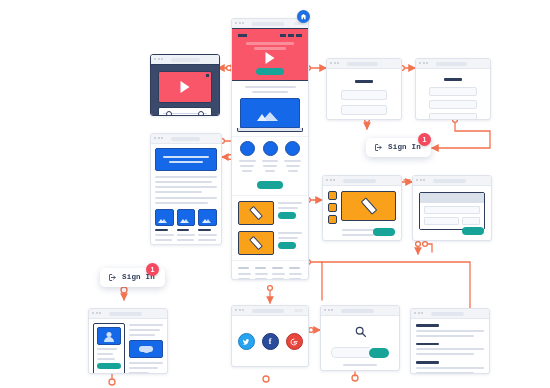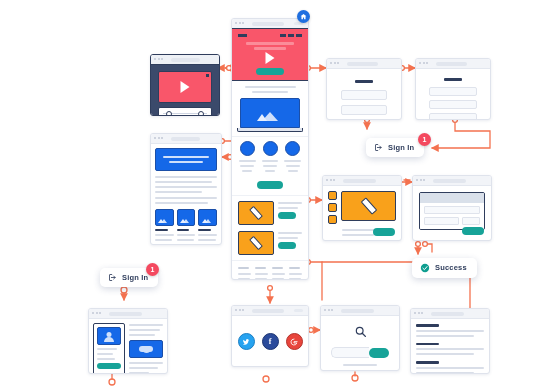--- a/index.html
+++ b/index.html
@@ -43,21 +43,21 @@
   
   .play{position:absolute;left:50%;top:50%;transform:translate(-50%,-50%);
         width:0;height:0;border-left:9px solid #fff;border-top:6px solid transparent;
         border-bottom:6px solid transparent;}
 
   
   .node{position:absolute;background:#fff;border-radius:5px;
         box-shadow:0 2px 7px rgba(40,60,110,.20);
         display:flex;align-items:center;gap:5px;padding:5px 10px 5px 8px;
         font-size:7.5px;color:#2f3d5c;font-weight:bold;letter-spacing:.2px;white-space:nowrap;}
-  .node .txt{line-height:1;}
+  .node .txt{line-height:1;font-family:Liberation Mono, monospace;}
   .badge{position:absolute;width:13px;height:13px;border-radius:50%;
          background:#f4495f;color:#fff;font-size:7px;font-weight:bold;
          display:flex;align-items:center;justify-content:center;
          box-shadow:0 1px 3px rgba(0,0,0,.18);}
   .badge.blue{background:#1f6fe0;}
 
   
   .circ{width:13px;height:13px;border-radius:50%;background:#1568e8;border:1.4px solid #1b4fa8;}
   .social{width:15px;height:15px;border-radius:50%;display:flex;align-items:center;
           justify-content:center;color:#fff;font-size:8px;font-weight:bold;}
@@ -435,27 +435,20 @@
           <div class="flex" style="gap:3px;">
             <div style="flex:2;height:6px;border:1px solid #dfe3ec;border-radius:1px;background:#f7f9fc;"></div>
             <div style="flex:1;height:6px;border:1px solid #dfe3ec;border-radius:1px;background:#f7f9fc;"></div>
           </div>
         </div>
       </div>
       <span class="btn" style="position:absolute;right:7px;bottom:6px;width:22px;"></span>
     </div>
   </div>
 
-  <div class="node" style="left:412px;top:258px;">
-    <svg width="10" height="10" viewBox="0 0 24 24">
-      <circle cx="12" cy="12" r="10" fill="#0f9e90"></circle>
-      <path d="M7 12.5 L10.5 16 L17 8.5" fill="none" stroke="#ffffff" stroke-width="2.4" stroke-linecap="round" stroke-linejoin="round"></path>
-    </svg>
-    <span class="txt">Success</span>
-  </div>
 
   <div class="node" style="left:100px;top:268px;">
     <svg width="9" height="9" viewBox="0 0 24 24">
       <path d="M10 4 H5 a1 1 0 0 0-1 1 v14 a1 1 0 0 0 1 1 h5" fill="none" stroke="#2f3d5c" stroke-width="2.2" stroke-linecap="round"></path>
       <path d="M9 12 H19 M15 8 L19 12 L15 16" fill="none" stroke="#2f3d5c" stroke-width="2.2" stroke-linecap="round" stroke-linejoin="round"></path>
     </svg>
     <span class="txt">Sign In</span>
   </div>
   <div class="badge" style="left:146px;top:263px;">1</div>
 

